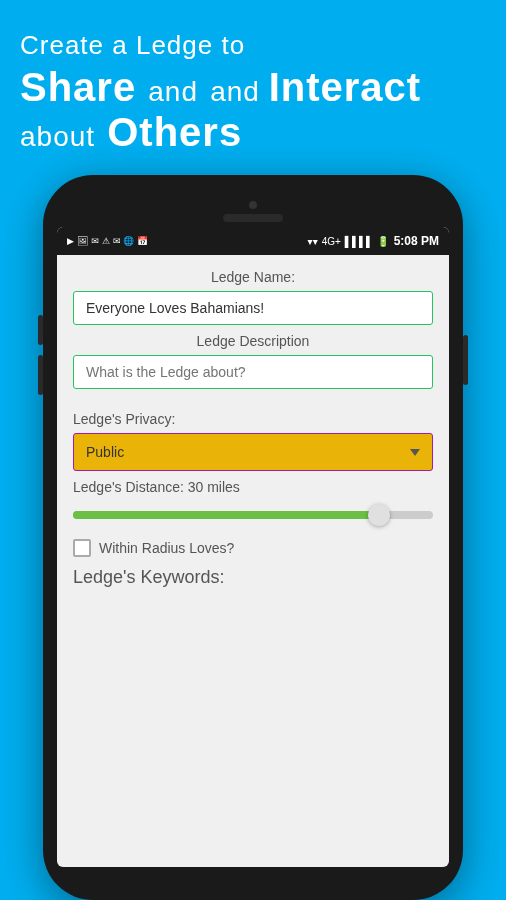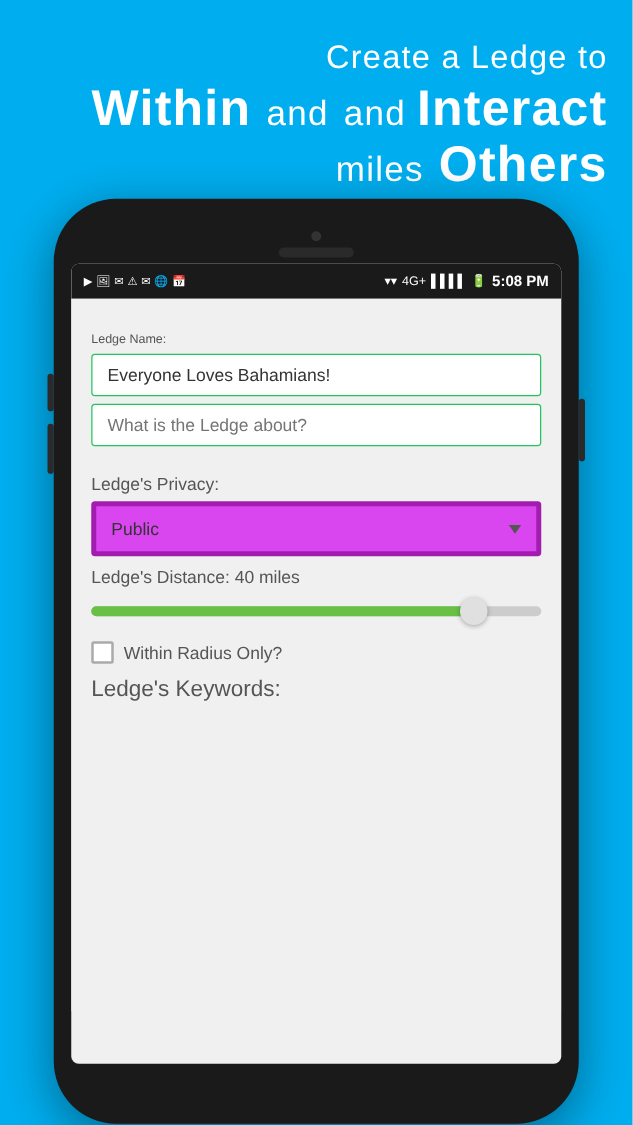--- a/index.html
+++ b/index.html
@@ -10,22 +10,22 @@
       background-color: #00AEEF;
       font-family: 'Arial', sans-serif;
       overflow: hidden;
       display: flex;
       flex-direction: column;
       align-items: center;
     }
 
     
     .header-text {
-      text-align: right;
-      padding: 30px 20px 4px;
+      text-align: left;
+      padding: 30px 20px 20px;
       color: white;
     }
     .header-line1 {
       font-size: 26px;
       font-weight: 400;
       letter-spacing: 1px;
       margin-bottom: 4px;
     }
     .header-line2 {
       font-size: 40px;
@@ -129,24 +129,25 @@
 
     
     .content {
       background: #f0f0f0;
       padding: 12px 16px;
       overflow-y: auto;
       height: calc(100% - 28px - 42px);
     }
 
     .field-label {
-      font-size: 10px;
+      font-size: 14px;
       color: #555;
       margin-bottom: 6px;
-      margin-top: 15px;
+      margin-top: 2px;
+      text-align: center;
     }
 
     .text-input {
       width: 100%;
       background: white;
       border: 1px solid #22c55e;
       border-radius: 3px;
       padding: 8px 12px;
       font-size: 14px;
       color: #aaa;
@@ -161,22 +162,22 @@
     .privacy-label {
       font-size: 14px;
       color: #555;
       margin-top: 16px;
       margin-bottom: 6px;
     }
 
     .select-wrapper {
       position: relative;
       width: 100%;
-      background: #d946ef;
-      border: 4px solid #a21caf;
+      background: #eab308;
+      border: 1px solid #a21caf;
       border-radius: 3px;
     }
 
     .select-display {
       padding: 10px 12px;
       font-size: 14px;
       color: #333;
       display: flex;
       justify-content: space-between;
       align-items: center;
@@ -285,26 +286,26 @@
       right: -5px;
       top: 160px;
     }
   </style>
 </head>
 <body>
 
 <div class="header-text">
   <div class="header-line1">Create  a  Ledge  to</div>
   <div class="header-line2">
-    <span class="bold-word">Within</span>
+    <span class="bold-word">Share</span>
     <span class="normal-weight">and</span>
     <span class="normal-weight"> and </span>
     <span class="bold-word">Interact</span>
     <span class="normal-weight"> </span>
-    <span class="normal-weight">miles</span>
+    <span class="normal-weight">about</span>
     <span class="bold-word">Others</span>
   </div>
 </div>
 
 <div class="phone-frame">
 
   <div class="phone-side-btn volume-up"></div>
   <div class="phone-side-btn volume-down"></div>
   <div class="phone-side-btn power-btn"></div>
 
@@ -334,43 +335,44 @@
       </div>
     </div>
 
 
     <div class="content">
       
       <div class="field-label">Ledge Name:</div>
       <input type="text" class="text-input filled" value="Everyone Loves Bahamians!" style="">
 
       
+      <div class="field-label">Ledge Description</div>
       <input type="text" class="text-input" placeholder="What is the Ledge about?" style="">
 
       
       <div class="privacy-label">Ledge's Privacy:</div>
       <div class="select-wrapper">
         <div class="select-display">
           <span>Public</span>
           <div class="select-arrow"></div>
         </div>
       </div>
 
       
-      <div class="distance-label">Ledge's Distance: 40 miles</div>
+      <div class="distance-label">Ledge's Distance: 30 miles</div>
       <div class="slider-container">
         <div class="slider-track">
           <div class="slider-fill"></div>
           <div class="slider-thumb"></div>
         </div>
       </div>
 
       
       <div class="checkbox-row">
         <div class="checkbox-box"></div>
-        <span class="checkbox-label">Within Radius Only?</span>
+        <span class="checkbox-label">Within Radius Loves?</span>
       </div>
 
       
       <div class="keywords-label">Ledge's Keywords:</div>
     </div>
   </div>
 </div>
 
 </body></html>

